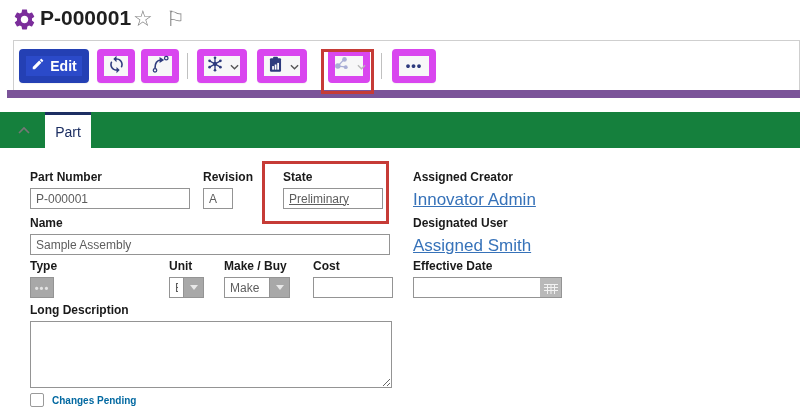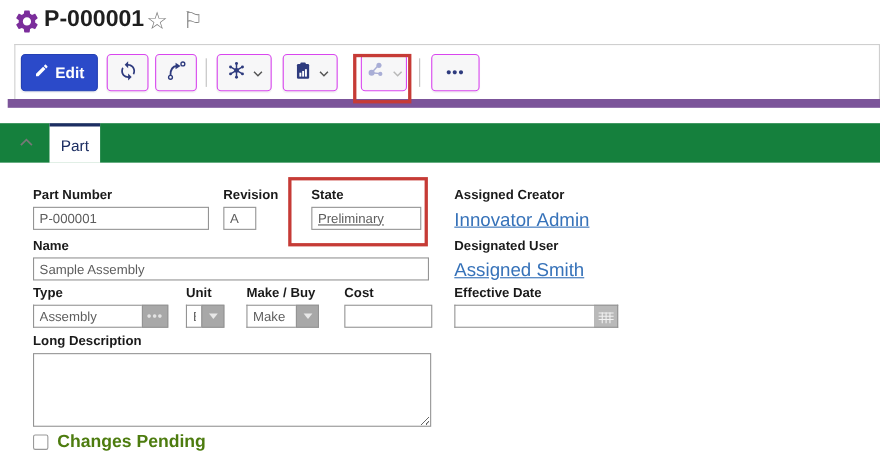--- a/index.html
+++ b/index.html
@@ -12,21 +12,21 @@
   .gear { position:absolute; left:12px; top:7px; }
   .title { position:absolute; left:40px; top:6px; font-size:21px; font-weight:bold; color:#1f1f1f; }
   .hdr-ico { position:absolute; top:4px; font-size:22px; color:#7d7d7d; cursor:pointer; line-height:30px; }
   .star { left:133px; }
   .flag { left:166px; font-size:21px; }
 
   
   .toolbar { position:absolute; left:13px; right:0; top:40px; height:50px; background:#fff;
              border:1px solid #cfcfcf; border-bottom:none; display:flex; align-items:center; }
   .tb-btn { height:34px; display:flex; align-items:center; justify-content:center; gap:5px;
-            background:#f7f7f8; border:1px solid #d946ef; border-radius:4px;
+            background:#f7f7f8; border:7px solid #d946ef; border-radius:4px;
             box-shadow:0 1px 1px rgba(0,0,0,0.05); cursor:pointer; }
   .btn-edit { width:70px; margin-left:5px; background:#2b4ac9; border-color:#2440b4; color:#fff;
               font-size:14px; font-weight:bold; }
   .btn-refresh { width:38px; margin-left:8px; }
   .btn-promote { width:38px; margin-left:6px; }
   .btn-structure { width:50px; margin-left:9px; }
   .btn-reports { width:50px; margin-left:10px; }
   .btn-graph { width:42px; margin-left:21px; box-shadow:none; }
   .btn-more { width:44px; margin-left:10px; color:#2e3b7e; font-size:13px; font-weight:bold; letter-spacing:1px; }
   .sep { width:1px; height:26px; background:#c0c0c0; margin-left:8px; }
@@ -56,21 +56,21 @@
   .combo-btn { width:21px; height:21px; background:#a8a8a8; border:1px solid #949494;
                display:flex; align-items:center; justify-content:center; cursor:pointer; }
   .dots-btn { width:24px; color:#e3e3e3; font-size:11px; font-weight:bold; letter-spacing:1px; }
   .tri { width:0; height:0; border-left:4px solid transparent; border-right:4px solid transparent;
          border-top:5px solid #e8e8e8; }
   .cal-btn { width:22px; height:21px; background:#b9b9b9; border:1px solid #949494; border-left:none;
              display:flex; align-items:center; justify-content:center; cursor:pointer; }
   textarea { resize:both; }
   .chk-row { display:flex; align-items:center; gap:8px; }
   .checkbox { width:14px; height:14px; border:1px solid #9a9a9a; background:#fff; border-radius:2px; cursor:pointer; }
-  .chk-label { font-size:16px; font-weight:bold; color:#4d7c0f; }
+  .chk-label { font-size:10px; font-weight:bold; color:#0369a1; }
 
   
   .annot { position:absolute; border:3px solid #c63b36; pointer-events:none; z-index:50; }
   .annot-toolbar { left:321px; top:49px; width:53px; height:45px; }
   .annot-state { left:262px; top:161px; width:127px; height:63px; }
 </style>
 </head>
 <body>
 
 <div class="screen">
@@ -226,21 +226,20 @@
     </div>
 
     <div class="fld" style="left:413px; top:68px;">
       <label>Designated User</label>
       <a class="link">Assigned Smith</a>
     </div>
 
     <div class="fld" style="left:30px; top:111px;">
       <label>Type</label>
       <span class="combo">
-        <input type="text" style="width: 99px;" value="Assembly">
         <span class="combo-btn dots-btn">
           <span>•••</span>
         </span>
       </span>
     </div>
 
     <div class="fld" style="left:169px; top:111px;">
       <label>Unit</label>
       <span class="combo">
         <input type="text" style="width: 14px;" value="EA">

